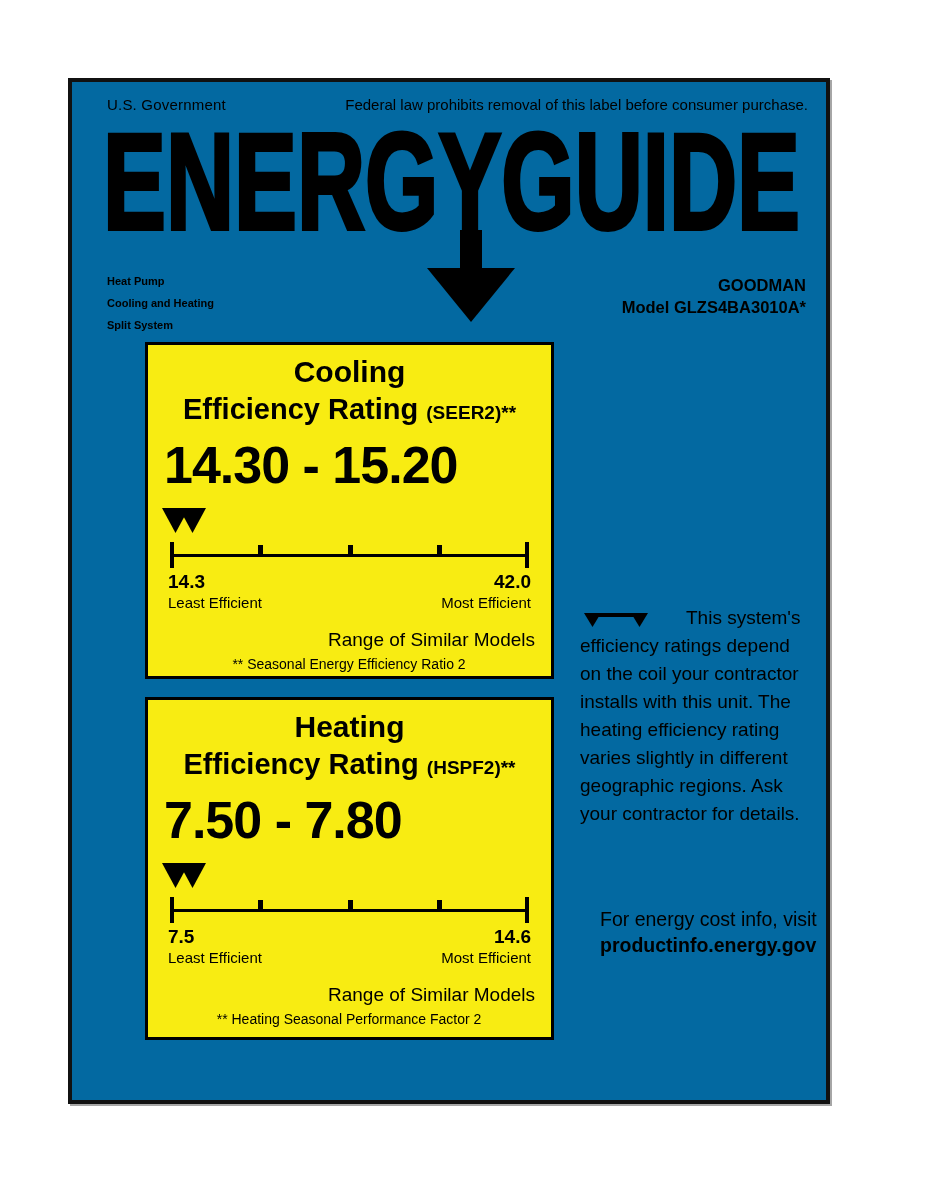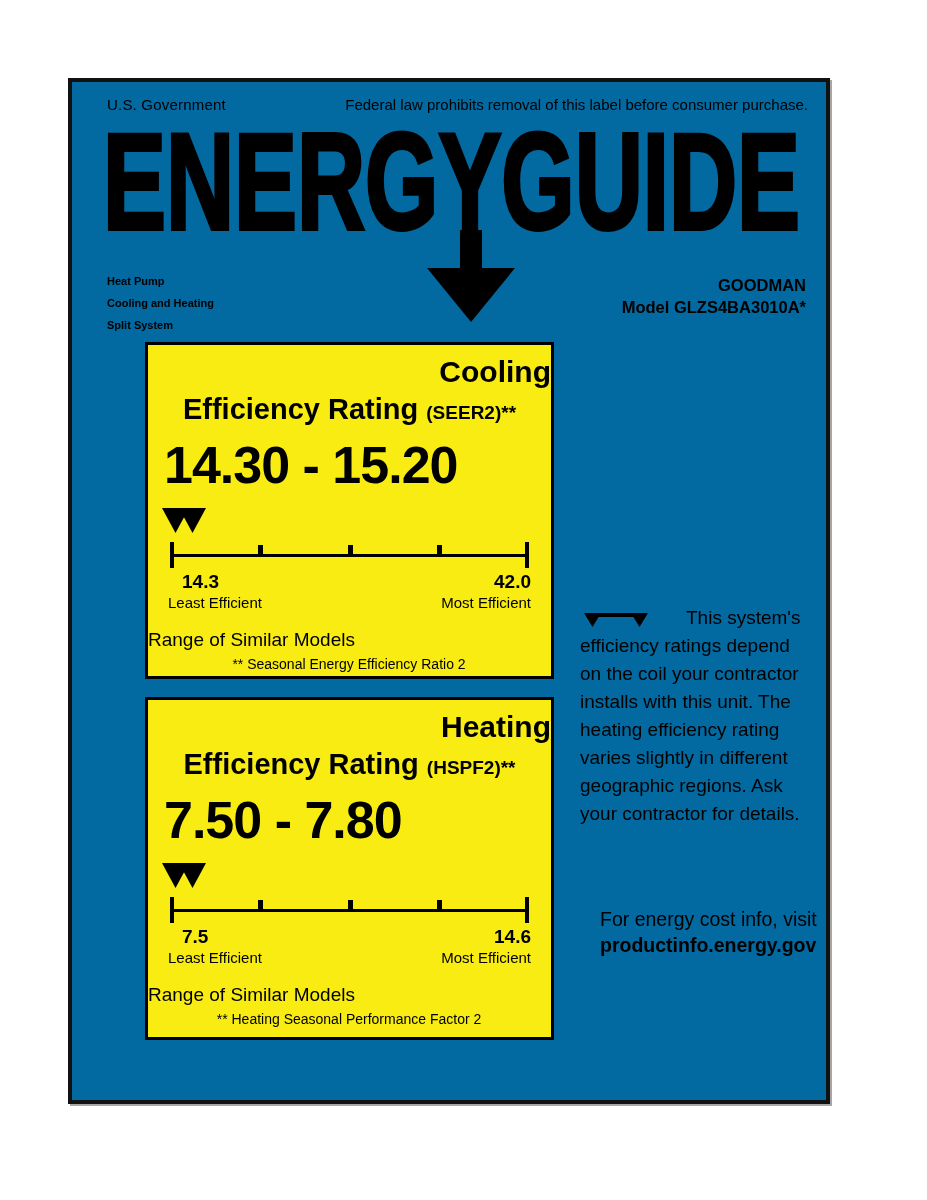--- a/index.html
+++ b/index.html
@@ -43,21 +43,21 @@
   
   .rating-box {
     position: absolute; left: 73px; width: 409px;
     border: 3px solid #000;
     background: #F8EC12;
   }
   .box-cooling { top: 260px; height: 337px; }
   .box-heating { top: 615px; height: 343px; }
   .box-title {
     position: absolute; top: 10px; left: 0; right: 0;
-    text-align: right; font-weight: bold; font-size: 30px;
+    text-align: center; font-weight: bold; font-size: 30px;
   }
   .box-rating-line {
     position: absolute; top: 48px; left: 0; right: 0;
     text-align: center; font-weight: bold; font-size: 29px;
     white-space: nowrap;
   }
   .rating-code { font-size: 19px; font-weight: bold; }
   .box-value {
     position: absolute; top: 90px; left: 16px;
     font-weight: bold; font-size: 52px; letter-spacing: -1px;
@@ -77,31 +77,31 @@
   .tick-end.right { right: 0; }
   .tick-mid {
     position: absolute; width: 5px; height: 10px; top: 4px; background: #000;
   }
   .tick-25 { left: calc(25% - 2px); }
   .tick-50 { left: calc(50% - 2px); }
   .tick-75 { left: calc(75% - 2px); }
   .scale-nums {
     position: absolute; left: 20px; right: 20px; top: 226px;
     display: flex; justify-content: space-between;
-    font-weight: bold; font-size: 19px; margin-left: 14px;
+    font-weight: bold; font-size: 19px;
   }
   .scale-labels {
     position: absolute; left: 20px; right: 20px; top: 249px;
     display: flex; justify-content: space-between;
     font-size: 15px;
     gap: 22px;
   }
   .range-title {
     position: absolute; left: 0; right: 16px; top: 284px;
-    text-align: left; font-size: 19px;
+    text-align: right; font-size: 19px; padding-left: 12px;
   }
   .box-footnote {
     position: absolute; left: 0; right: 1px; top: 311px;
     text-align: center; font-size: 14px;
   }
   
   .note-block {
     position: absolute; left: 508px; top: 522px; width: 232px;
     font-size: 19px; line-height: 28px;
   }

